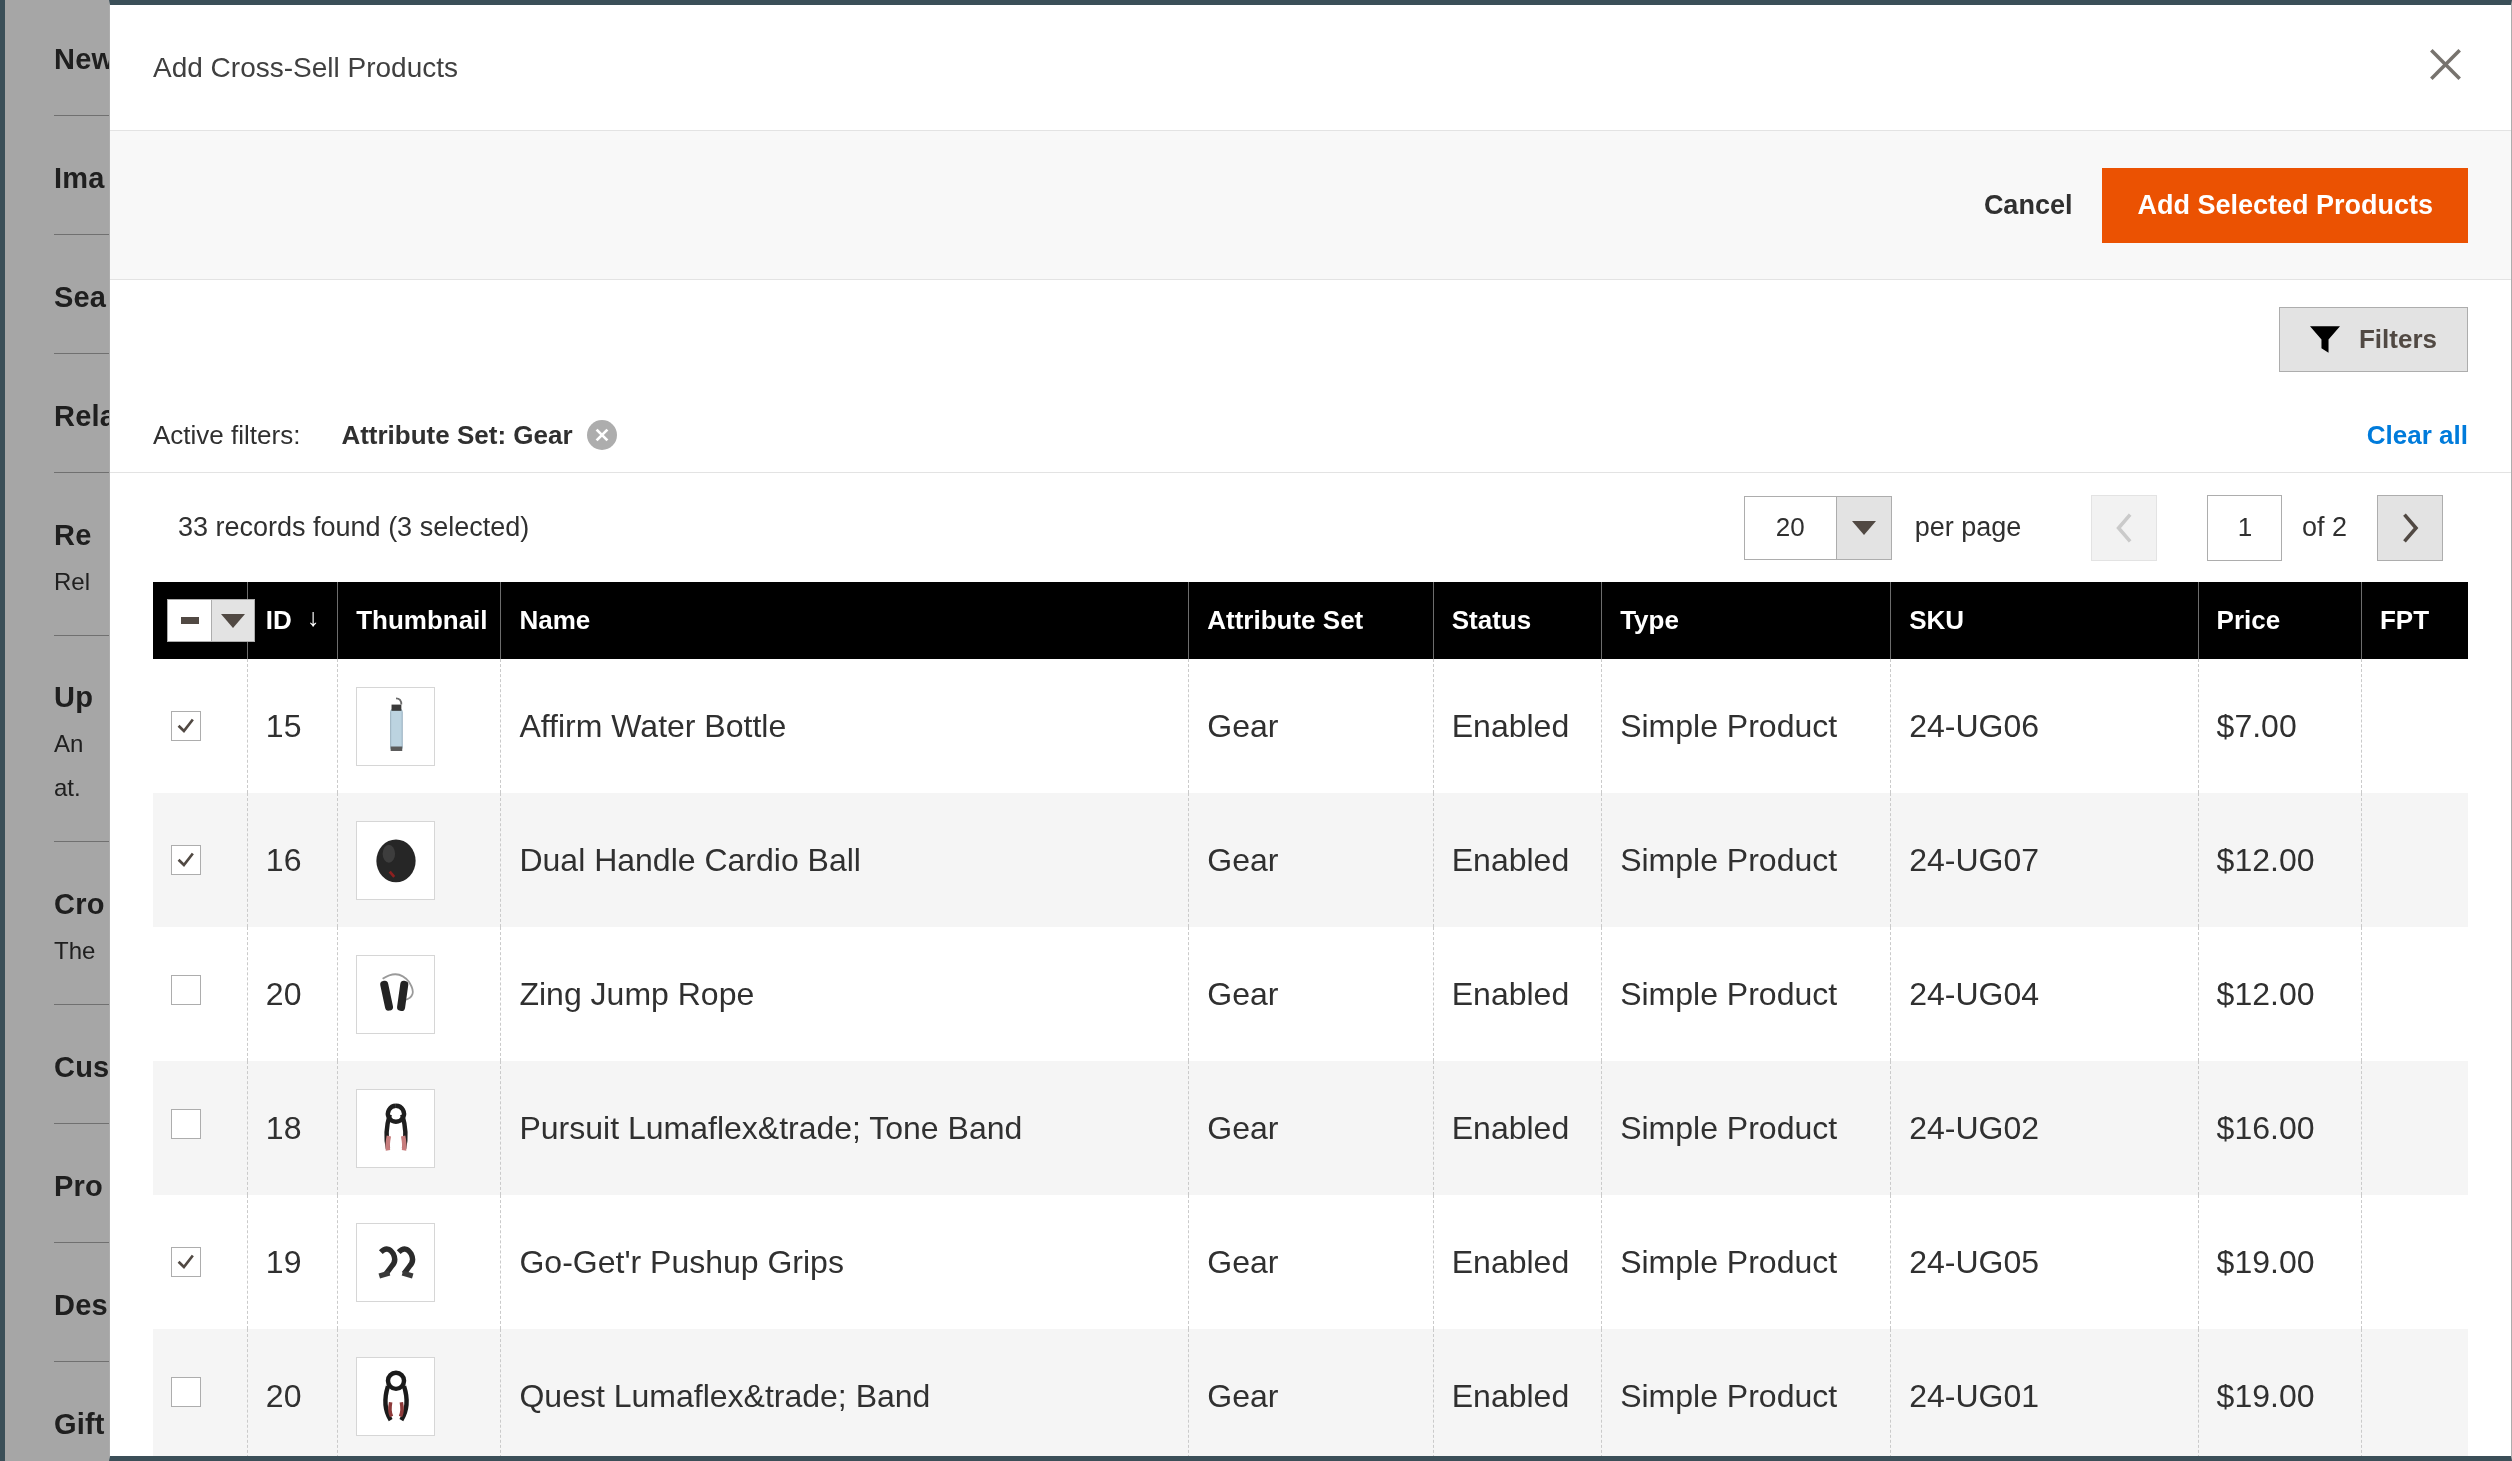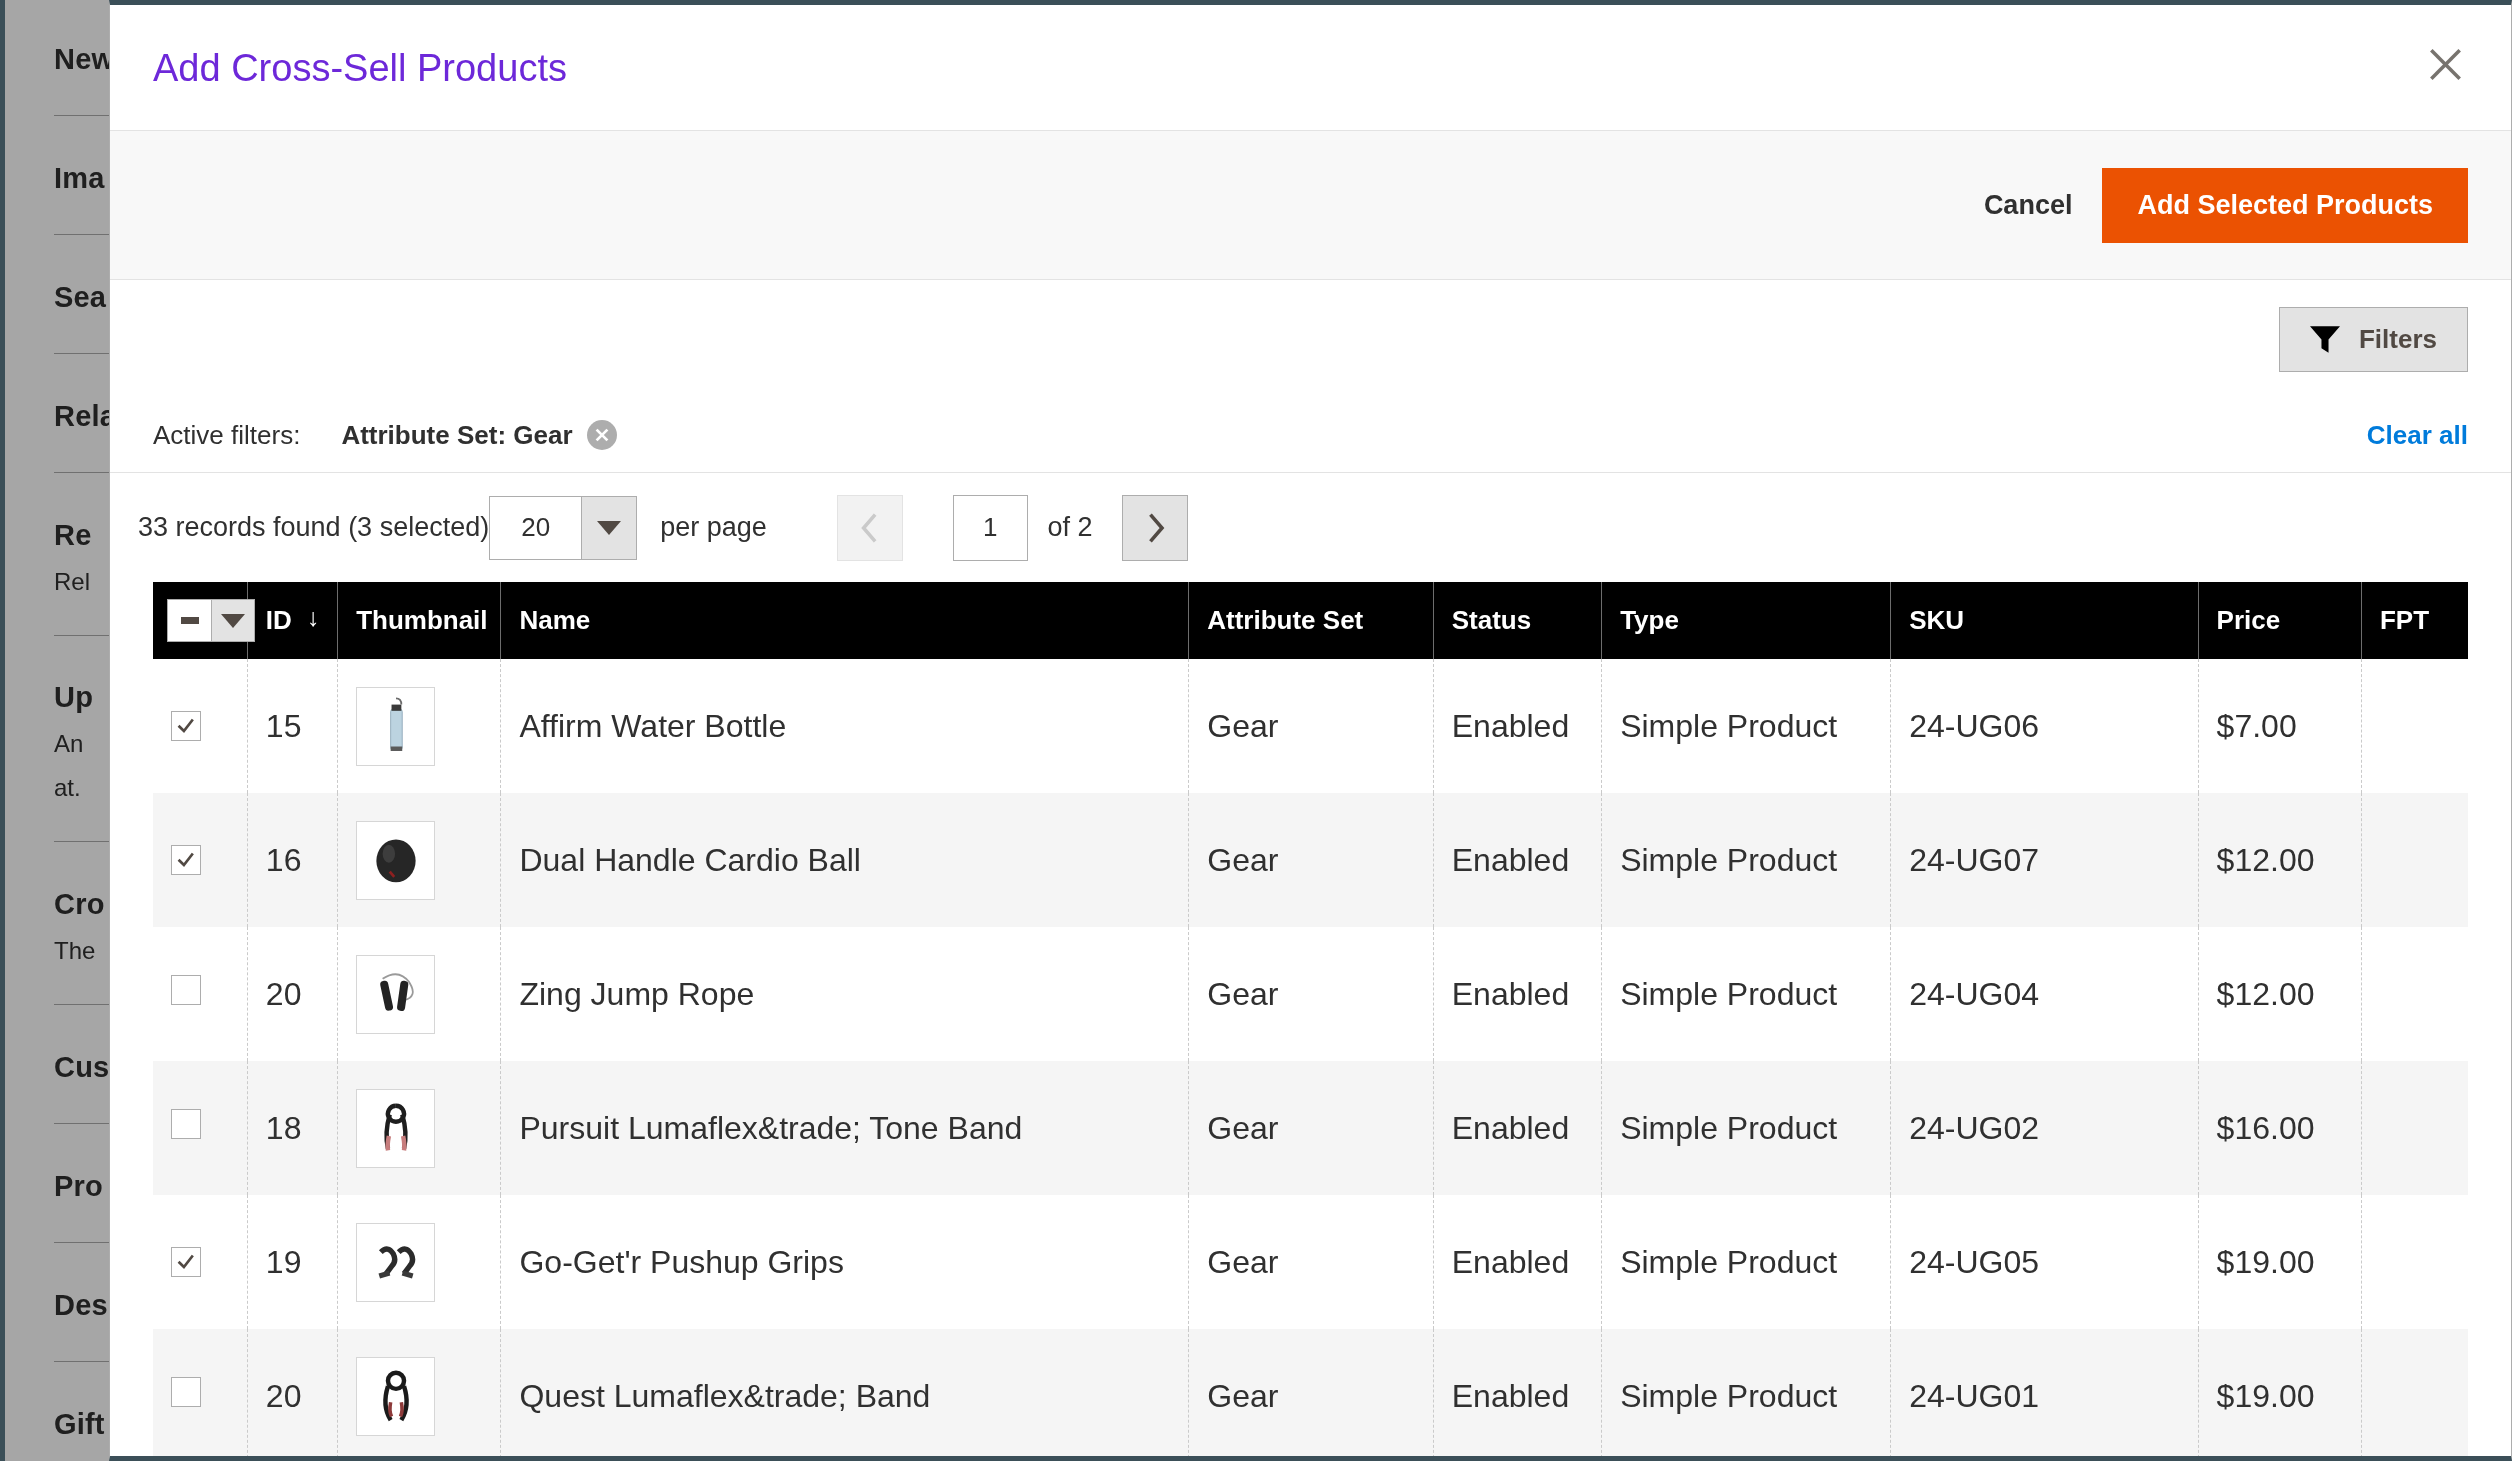--- a/index.html
+++ b/index.html
@@ -75,22 +75,22 @@
   }
 
   .modal-title-bar {
     position: relative;
     height: 125px;
     padding: 0 43px;
     display: flex;
     align-items: center;
   }
   .modal-title {
-    font-size: 38px;
-    color: #6d28d9;
+    font-size: 28px;
+    color: #404040;
     font-weight: normal;
     line-height: 1;
   }
   .close-btn {
     position: absolute;
     top: 32px;
     right: 39px;
     width: 54px;
     height: 54px;
     display: flex;
@@ -207,22 +207,22 @@
     font-size: 26px;
     font-weight: bold;
     text-decoration: none;
     cursor: pointer;
   }
 
   
   .grid-toolbar {
     display: flex;
     align-items: center;
-    justify-content: flex-start;
-    padding: 0 28px;
+    justify-content: space-between;
+    padding: 0 68px;
     height: 109px;
   }
   .records-found {
     font-size: 27px;
     color: #303030;
     white-space: nowrap;
   }
   .pager {
     display: flex;
     align-items: center;

